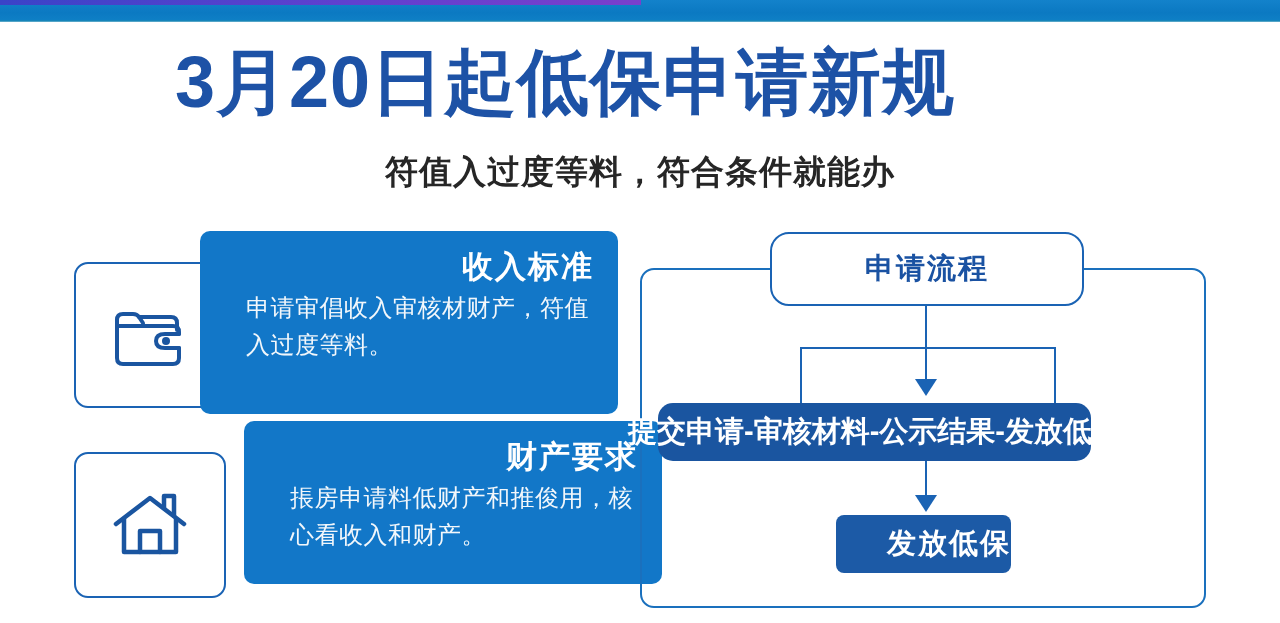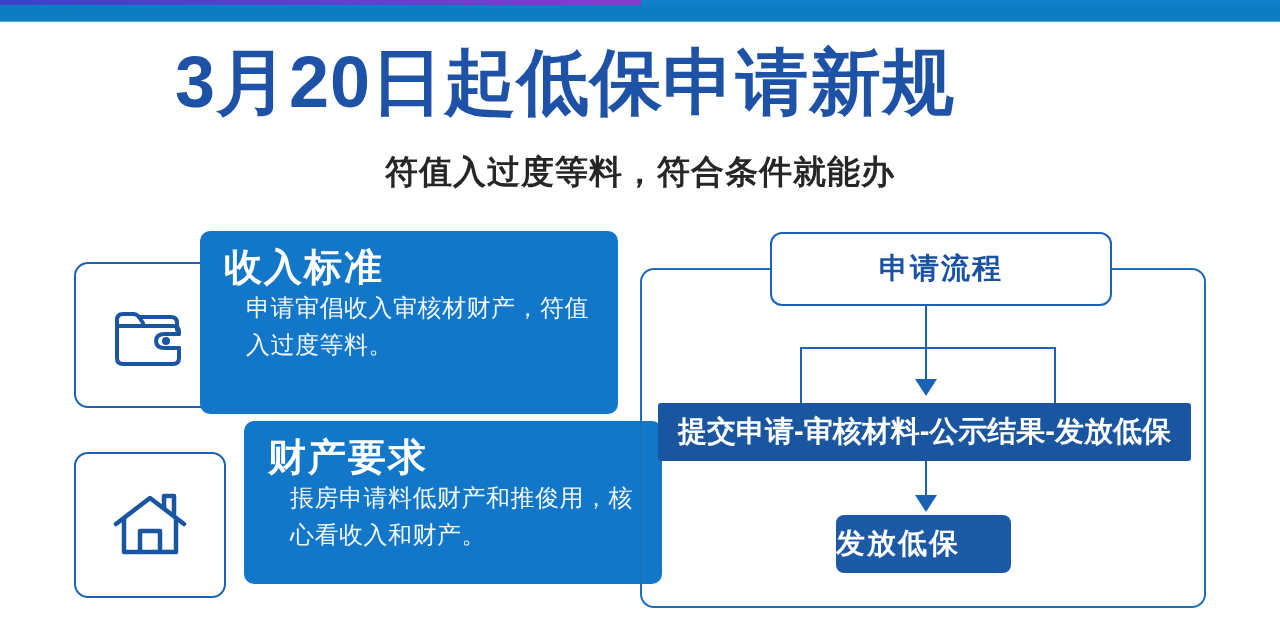--- a/index.html
+++ b/index.html
@@ -87,24 +87,24 @@
     width: 418px;
     background: #1277c8;
     border-radius: 10px;
     color: #ffffff;
     padding: 14px 24px 20px 24px;
   }
   .info-card.card1 { left: 200px; top: 231px; height: 183px; }
   .info-card.card2 { left: 200px; top: 421px; height: 163px; margin-left: 44px; }
 
   .card-title {
-    font-size: 38px;
+    font-size: 31px;
     line-height: 44px;
     font-weight: bold;
-    text-align: left;
+    text-align: right;
     letter-spacing: 2px;
     color: #ffffff;
   }
   .card-body {
     font-size: 24px;
     line-height: 37px;
     color: #f2f7fb;
     letter-spacing: .5px;
     padding-left: 22px;
     padding-right: 4px;
@@ -119,25 +119,25 @@
     height: 340px;
     border: 2px solid #1a70bd;
     border-radius: 14px;
     background: transparent;
   }
 
   .flow-header {
     position: absolute;
     left: 770px;
     top: 232px;
-    width: 342px;
+    width: 314px;
     height: 74px;
     background: #ffffff;
     border: 2px solid #1a63b4;
-    border-radius: 12px;
+    border-radius: 19px;
     display: flex;
     align-items: center;
     justify-content: center;
   }
   .flow-header-label {
     font-size: 29px;
     font-weight: bold;
     color: #1a52a2;
     letter-spacing: 2px;
   }
@@ -162,24 +162,24 @@
   }
   .arrow1 { left: 915px; top: 379px; }
   .arrow2 { left: 915px; top: 495px; }
 
   .conn-v-arrow2 { left: 925px; top: 461px; width: 2px; height: 36px; }
 
   .flow-box-wide {
     position: absolute;
     left: 658px;
     top: 403px;
-    width: 533px;
+    width: 433px;
     height: 58px;
     background: #1a55a0;
-    border-radius: 3px;
+    border-radius: 15px;
     display: flex;
     align-items: center;
     justify-content: center;
   }
   .flow-box-wide-label {
     font-size: 29px;
     font-weight: bold;
     color: #ffffff;
     letter-spacing: 0px;
     white-space: nowrap;
@@ -188,21 +188,21 @@
   .flow-box-small {
     position: absolute;
     left: 836px;
     top: 515px;
     width: 175px;
     height: 58px;
     background: #1c5aa6;
     border-radius: 8px;
     display: flex;
     align-items: center;
-    justify-content: flex-start;
+    justify-content: flex-end;
   }
   .flow-box-small-label {
     font-size: 29px;
     font-weight: bold;
     color: #ffffff;
     letter-spacing: 2px;
   }
 
   .wallet-svg, .house-svg { display: block; }
 </style>

